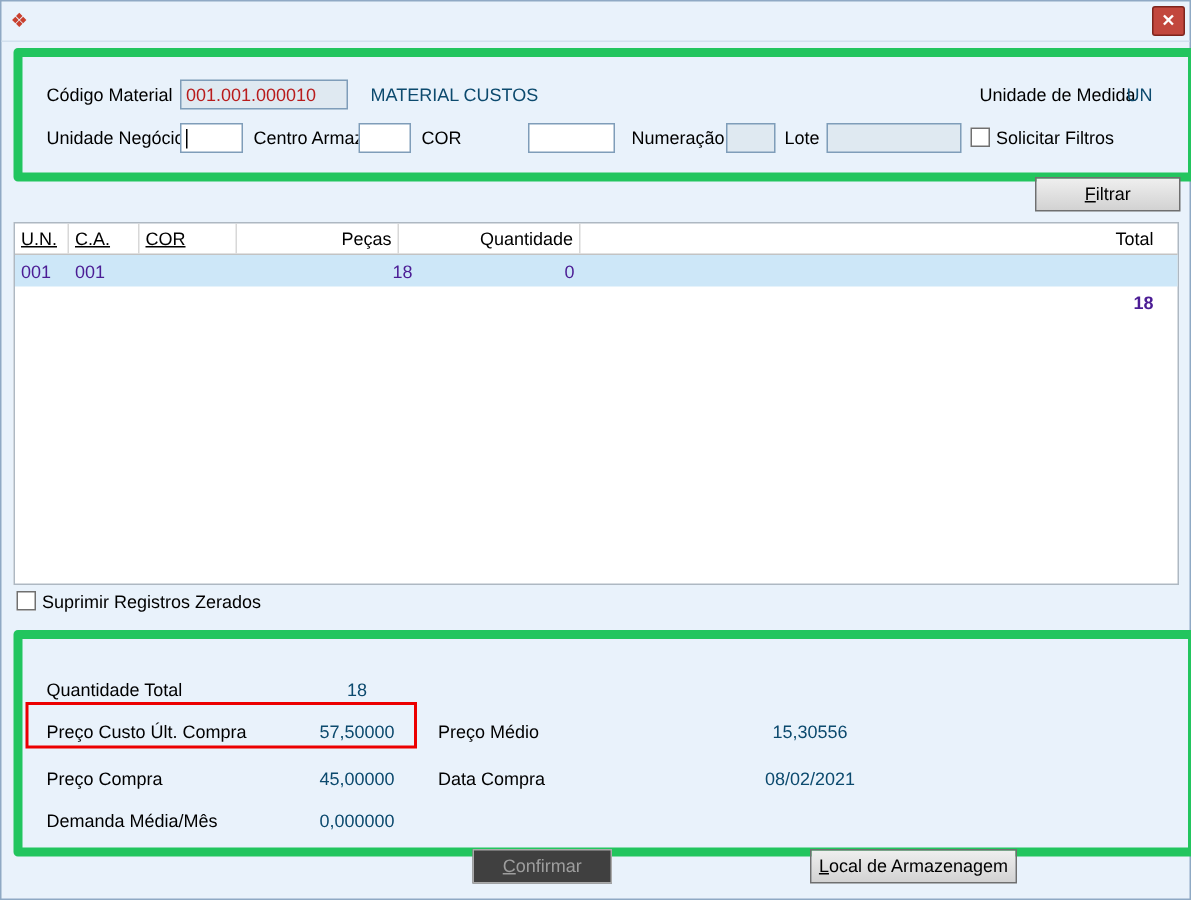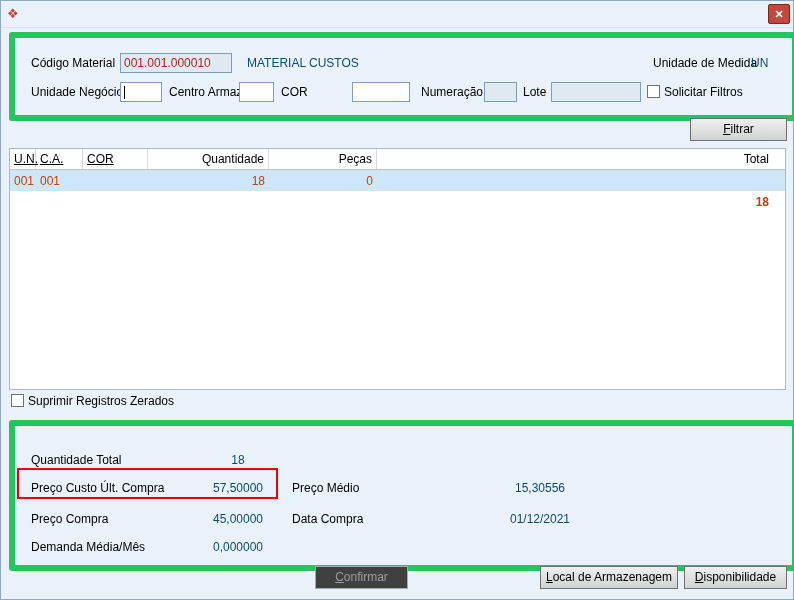--- a/index.html
+++ b/index.html
@@ -17,22 +17,22 @@
   .caret{position:absolute;width:1px;height:13px;background:#000;}
   .btn{position:absolute;height:23px;background:linear-gradient(#efefef,#d2d2d2);border:1px solid #6f6f6f;font-family:inherit;font-size:12px;color:#000;padding:0;cursor:default;}
   .btn span{display:block;line-height:21px;}
   .btn span::first-letter{text-decoration:underline;}
   .btn:disabled{color:#9d9d9d;border-color:#a9a9a9;background:#404040;}
   .table{position:absolute;left:8px;top:147px;width:777px;height:242px;background:#fff;border:1px solid #aeb8c2;box-sizing:border-box;}
   .thead{display:flex;height:20px;border-bottom:1px solid #c3c3c3;}
   .th{box-sizing:border-box;padding:3px 4px 0;border-right:1px solid #d8d8d8;font-size:12px;white-space:nowrap;}
   .th.sortable{text-decoration:underline;}
   .trow{display:flex;height:21px;background:#cde7f8;}
-  .td{box-sizing:border-box;padding:4px 4px 17px;color:#c2410c;white-space:nowrap;}
-  .c-un{width:26px;}
+  .td{box-sizing:border-box;padding:4px 4px 17px;color:#4c1d95;white-space:nowrap;}
+  .c-un{width:36px;}
   .c-ca{width:47px;}
   .c-cor{width:65px;}
   .c-qty{width:121px;text-align:right;}
   .c-pcs{width:108px;text-align:right;}
   .c-rest{flex:1;text-align:right;border-right:none;padding-right:16px;}
   .totalrow{display:flex;height:21px;}
   .totalrow .c-rest{font-weight:bold;}
   .checkbox{position:absolute;width:13px;height:13px;background:#fff;border:1px solid #707070;box-sizing:border-box;}
   .val{position:absolute;width:140px;text-align:center;white-space:nowrap;line-height:13px;}
   .annotation{position:absolute;border:2px solid #ec0000;background:transparent;pointer-events:none;}
@@ -71,22 +71,22 @@
 
   <button class="btn" style="left:689px;top:117px;width:97px;">
       <span>Filtrar</span>
     </button>
 
   <div class="table">
     <div class="thead">
       <div class="th c-un sortable">U.N.</div>
       <div class="th c-ca sortable">C.A.</div>
       <div class="th c-cor sortable">COR</div>
+      <div class="th c-pcs">Peças</div>
       <div class="th c-qty">Quantidade</div>
-      <div class="th c-pcs">Peças</div>
       <div class="th c-rest">Total</div>
     </div>
     <div class="trow">
       <div class="td c-un">001</div>
       <div class="td c-ca">001</div>
       <div class="td c-cor"></div>
       <div class="td c-qty">18</div>
       <div class="td c-pcs">0</div>
       <div class="td c-rest"></div>
     </div>
@@ -103,31 +103,28 @@
     <span class="val blue" style="left:153px;top:28px;">18</span>
 
     <span class="lbl" style="left:16px;top:56px;">Preço Custo Últ. Compra</span>
     <span class="val blue" style="left:153px;top:56px;">57,50000</span>
     <span class="lbl" style="left:277px;top:56px;">Preço Médio</span>
     <span class="val blue" style="left:455px;top:56px;">15,30556</span>
 
     <span class="lbl" style="left:16px;top:87px;">Preço Compra</span>
     <span class="val blue" style="left:153px;top:87px;">45,00000</span>
     <span class="lbl" style="left:277px;top:87px;">Data Compra</span>
-    <span class="val blue" style="left:455px;top:87px;">01/12/2021</span>
+    <span class="val blue" style="left:455px;top:87px;">08/02/2021</span>
 
     <span class="lbl" style="left:16px;top:115px;">Demanda Média/Mês</span>
     <span class="val blue" style="left:153px;top:115px;">0,000000</span>
   </div>
 
   <div class="annotation" style="left:16px;top:467px;width:257px;height:27px;"></div>
 
   <button class="btn" style="left:314px;top:565px;width:93px;" disabled="">
       <span>Confirmar</span>
     </button>
   <button class="btn" style="left:539px;top:565px;width:138px;">
       <span>Local de Armazenagem</span>
     </button>
-  <button class="btn" style="left:683px;top:565px;width:103px;">
-      <span>Disponibilidade</span>
-    </button>
 
 </div>
 
 </body></html>

